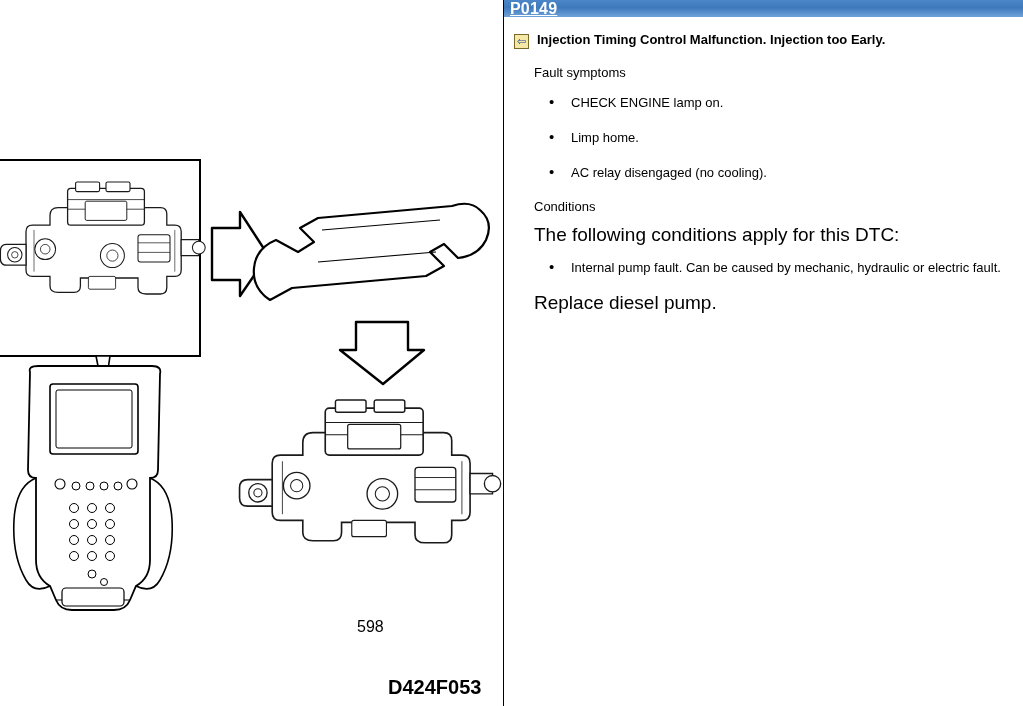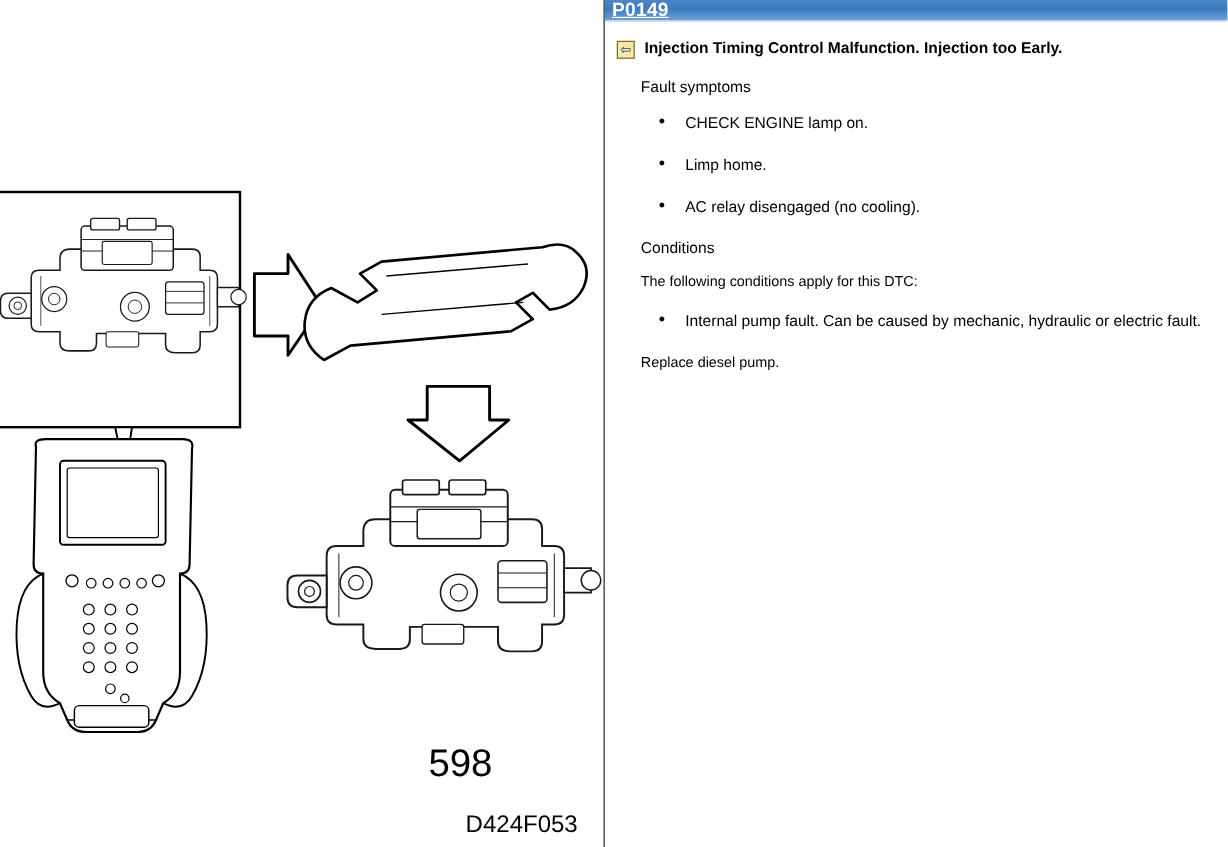--- a/index.html
+++ b/index.html
@@ -127,44 +127,45 @@
     line-height: 17px;
   }
   ul.bullets li::before {
     content: "\2022";
     position: absolute;
     left: 35px;
     top: -1px;
     font-size: 15px;
   }
   p.para {
-    font-size: 12px;
+    font-size: 19px;
     margin: 0 0 16px 20px;
     color: #000;
     line-height: 17px;
   }
   .wide-li {
     padding-right: 0;
   }
 
   
   .fig-num {
     position: absolute;
     font-family: "Liberation Sans", sans-serif;
     color: #000;
   }
   #fig-598 {
     left: 357px;
     top: 618px;
-    font-size: 32px;
+    font-size: 16px;
   }
   #fig-code {
     left: 388px;
     top: 676px;
     font-size: 20px;
+    font-weight: bold;
   }
 </style>
 </head>
 <body>
 
 <div id="page">
 
   <div id="left-pane">
 
     <svg width="504" height="706" viewBox="0 0 504 706">

